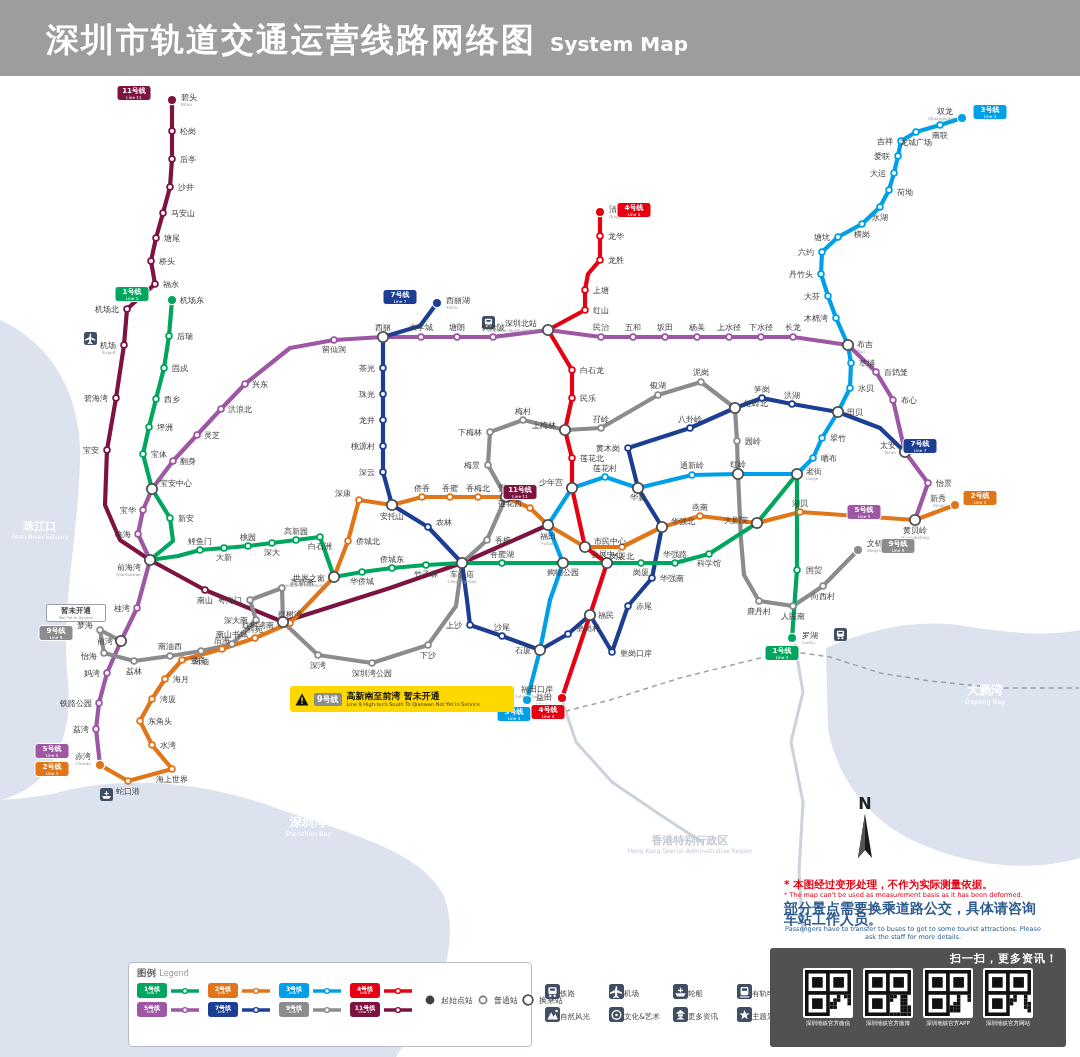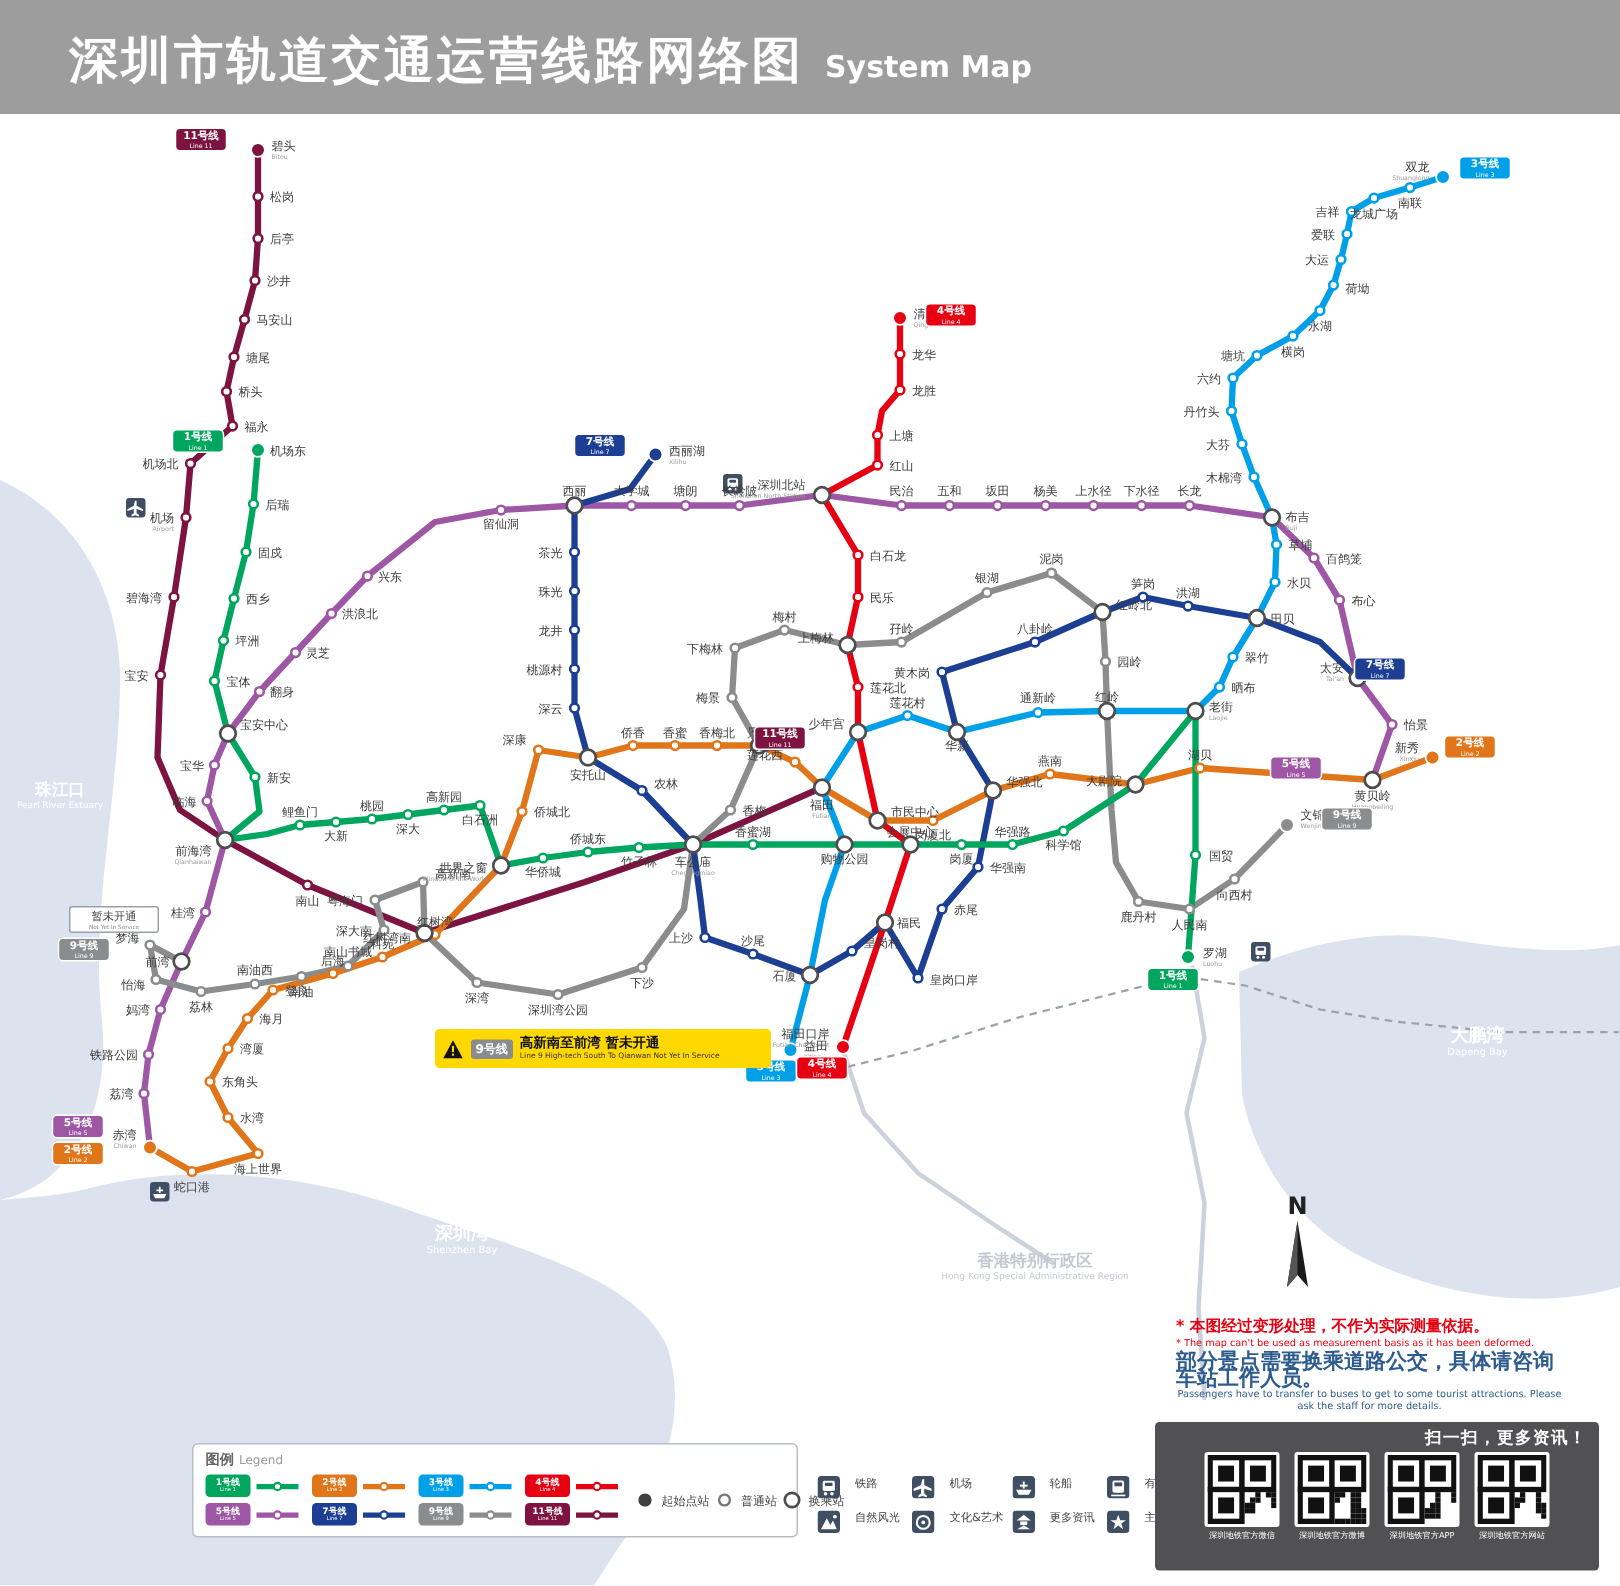--- a/index.html
+++ b/index.html
@@ -11,37 +11,37 @@
   #topbar .sub{font-size:20px;color:#fff;font-weight:bold;}
   .overlay{position:absolute;box-sizing:border-box;}
   
   #ynotice{left:290px;top:686px;width:224px;height:26px;background:#ffd800;border-radius:3px;display:flex;align-items:center;gap:5px;padding:0 5px;}
   #ynotice .warn{flex:0 0 auto;display:flex;}
   #ynotice .pill{background:#8a8c8e;color:#fff;font-size:8px;font-weight:bold;border-radius:2px;padding:1px 3px;white-space:nowrap;}
   #ynotice .yn-zh{font-size:9px;font-weight:bold;color:#111;white-space:nowrap;line-height:10px;}
   #ynotice .yn-en{font-size:5px;color:#333;white-space:nowrap;line-height:6px;}
   
   #snotice{left:46px;top:604px;width:60px;background:#fff;border:1px solid #9aa0a8;border-radius:2px;text-align:center;padding:1px 0;}
-  #snotice .s-zh{font-size:7.5px;font-weight:normal;color:#444;line-height:9px;}
+  #snotice .s-zh{font-size:7.5px;font-weight:bold;color:#444;line-height:9px;}
   #snotice .s-en{font-size:3.8px;color:#888;line-height:5px;}
   
-  #legend{left:128px;top:962px;width:404px;height:63px;border:1.5px solid #b8bdc5;border-radius:4px;background:#fff;padding:4px 8px;}
+  #legend{left:128px;top:962px;width:404px;height:85px;border:1.5px solid #b8bdc5;border-radius:4px;background:#fff;padding:4px 8px;}
   .lg-title{font-size:9.5px;color:#666;font-weight:bold;}
   .lg-title .en{font-size:8px;color:#999;font-weight:normal;}
   .lg-body{display:flex;gap:10px;margin-top:3px;}
   #legend-lines{display:grid;grid-template-columns:repeat(4,1fr);gap:4px 8px;width:278px;}
   .lg-cell{display:flex;align-items:center;gap:3px;}
   .lg-pill{width:30px;height:15px;border-radius:3px;color:#fff;display:flex;flex-direction:column;align-items:center;justify-content:center;line-height:1;}
   .lg-pill .z{font-size:6px;font-weight:bold;}
   .lg-pill .e{font-size:3.5px;}
   #legend-types{display:flex;flex-direction:row;gap:3px;}
   .lt-row{display:flex;align-items:center;gap:4px;font-size:8px;color:#444;white-space:nowrap;}
   
   #facilities{left:545px;top:984px;width:250px;display:grid;grid-template-columns:repeat(4,1fr);gap:8px 6px;}
-  .fc-cell{display:flex;align-items:flex-start;gap:10px;font-size:7.5px;color:#444;white-space:nowrap;}
+  .fc-cell{display:flex;align-items:flex-end;gap:0;font-size:7.5px;color:#444;white-space:nowrap;}
   
   #qrpanel{left:770px;top:948px;width:296px;height:99px;background:#515153;border-radius:3px;padding:3px 8px;}
   .qr-title{text-align:right;color:#fff;font-size:11px;font-weight:bold;letter-spacing:1px;}
   #qr-items{display:flex;gap:10px;margin-top:2px;justify-content:center;}
   .qr-item{display:flex;flex-direction:column;align-items:center;gap:2px;}
   .qr-item .qlabel{font-size:5.5px;color:#fff;white-space:nowrap;}
   .qr-box{background:#fff;padding:2px;border-radius:2px;line-height:0;}
   
   #notes{left:784px;top:878px;width:258px;}
   #notes .n-zh1{color:#e60012;font-size:10.5px;font-weight:bold;line-height:13px;}

